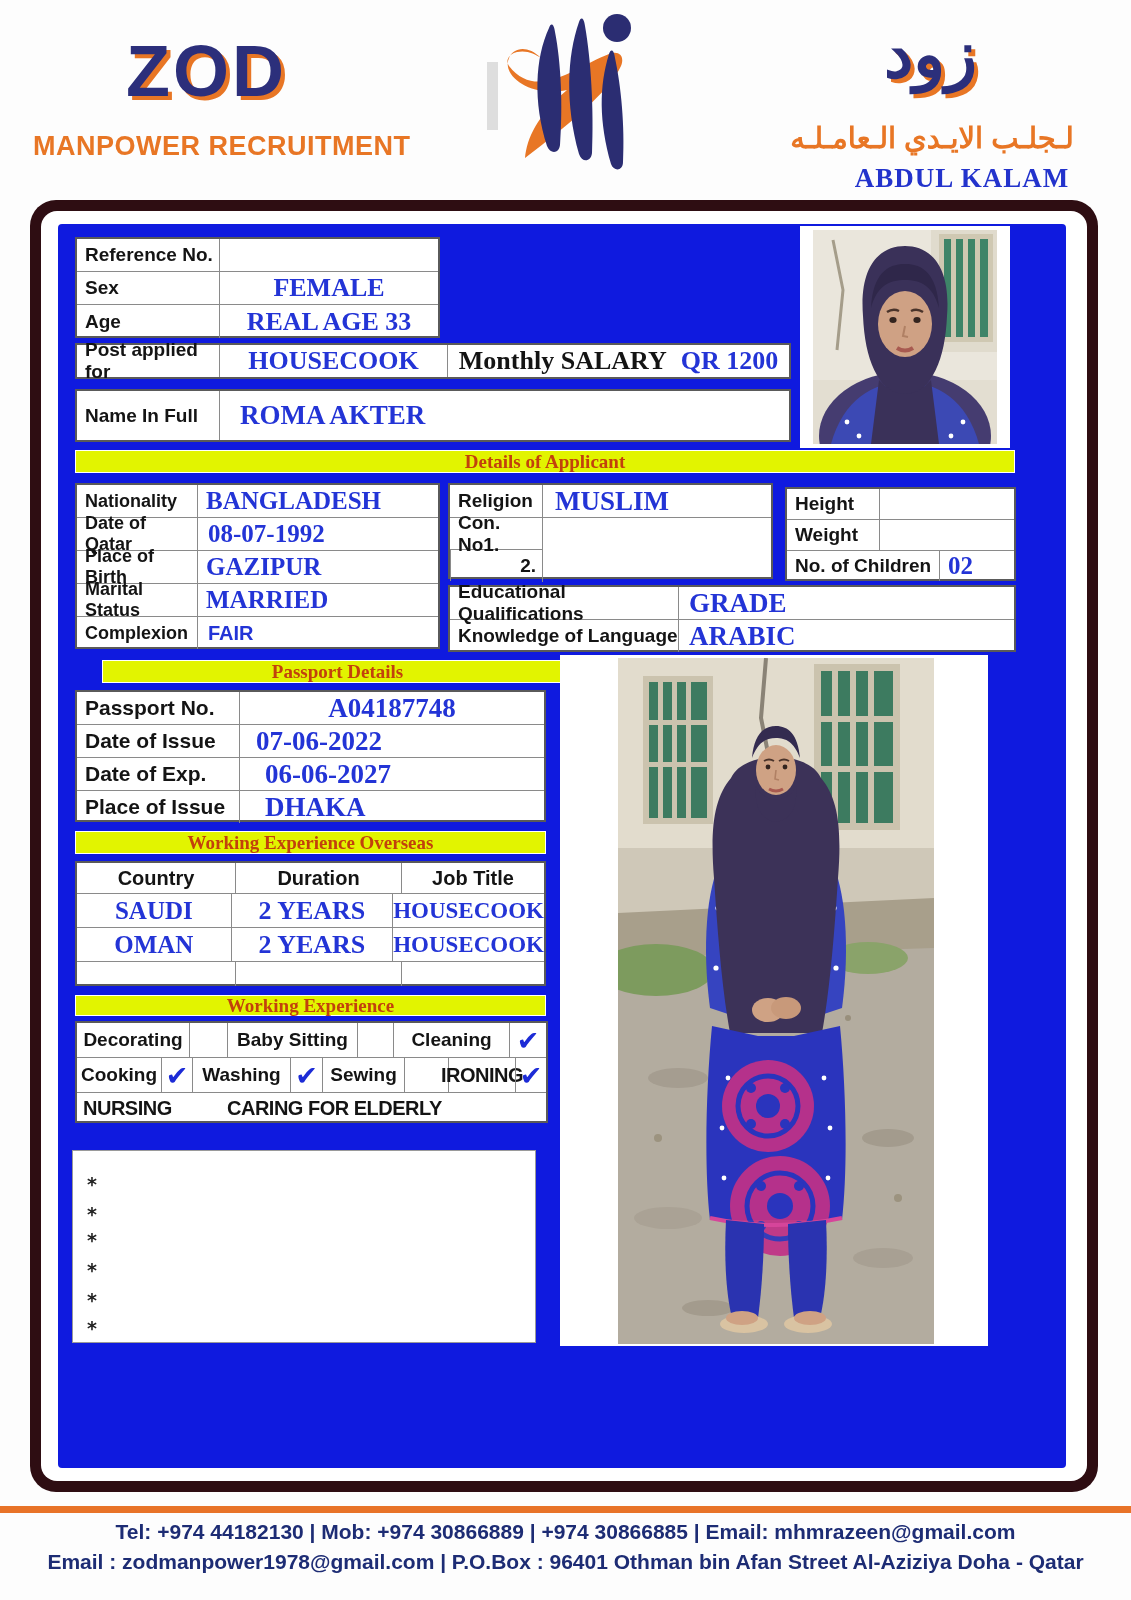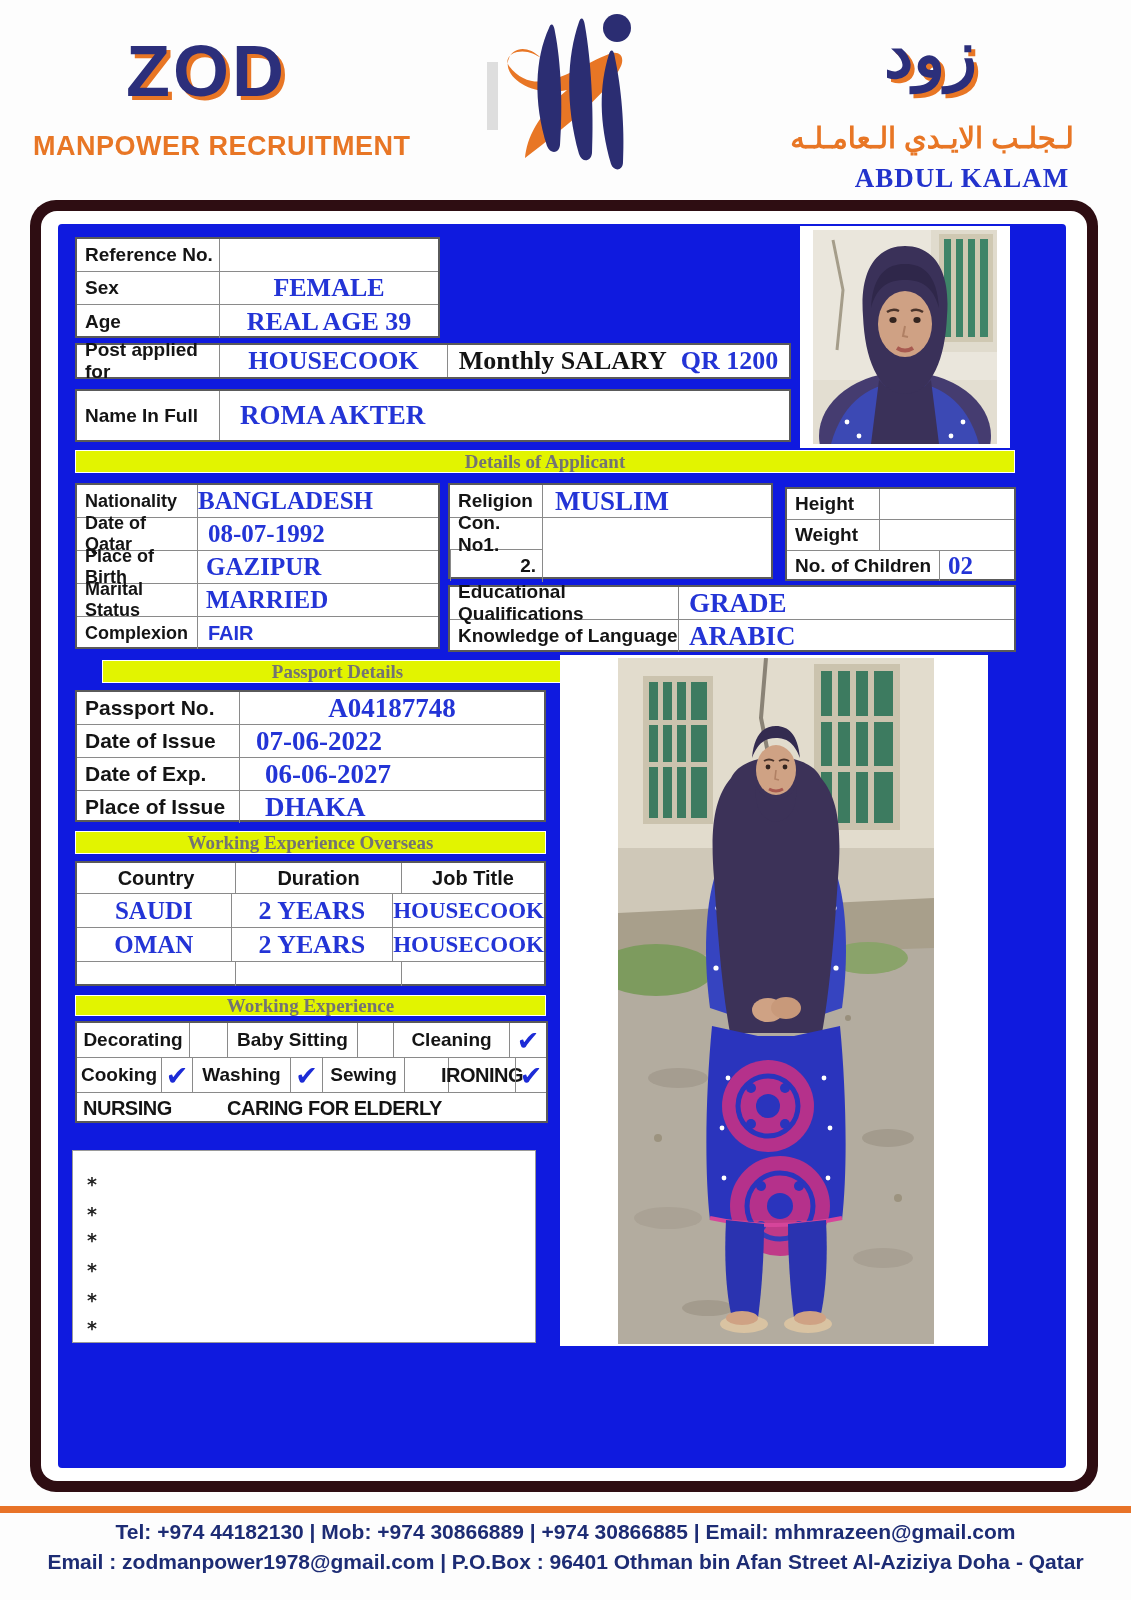--- a/index.html
+++ b/index.html
@@ -24,21 +24,21 @@
   
   .tbl  { background:#fff; border:2px solid #5a5a5a; }
   .row  { display:flex; border-bottom:1px solid #8a8a8a; }
   .row:last-child { border-bottom:none; }
   .cell { display:flex; align-items:center; }
   .cell + .cell { border-left:1px solid #8a8a8a; }
   .lbl  { font-weight:bold; color:#141414; padding-left:8px; font-size:19px; }
   .val  { font-family:"Liberation Serif",serif; font-weight:bold; color:#2334d6; }
   .vctr { justify-content:center; }
   .band { background:#e2f400; border:1px solid #ffffff; display:flex; align-items:center; justify-content:center;
-          font-family:"Liberation Serif",serif; font-weight:bold; font-size:19px; color:#737373; }
+          font-family:"Liberation Serif",serif; font-weight:bold; font-size:19px; color:#c2410c; }
   .chk  { font-family:"DejaVu Sans",sans-serif; color:#1c2bd6; font-size:27px; font-weight:bold; line-height:1; }
   .cond { font-family:"Liberation Sans",sans-serif; font-weight:600; letter-spacing:-0.5px; font-size:20px; color:#141414; }
   .star-line { font-size:19px; font-weight:bold; color:#222; font-family:"DejaVu Sans",sans-serif; }
 
   .footer-bar { background:#e87328; }
   .footer-txt { width:1131px; text-align:center; font-size:21px; font-weight:bold; color:#1d2c74; }
 </style>
 </head>
 <body>
 
@@ -69,21 +69,21 @@
     <div class="row" style="height:33px;">
       <div class="cell lbl" style="width:142px;">Reference No.</div>
       <div class="cell val vctr" style="flex:1; font-size:24px;"></div>
     </div>
     <div class="row" style="height:33px;">
       <div class="cell lbl" style="width:142px;">Sex</div>
       <div class="cell val vctr" style="flex:1; font-size:26px;">FEMALE</div>
     </div>
     <div class="row" style="height:33px;">
       <div class="cell lbl" style="width:142px;">Age</div>
-      <div class="cell val vctr" style="flex:1; font-size:26px;">REAL AGE 39</div>
+      <div class="cell val vctr" style="flex:1; font-size:26px;">REAL AGE 33</div>
     </div>
   </div>
 
   <div class="abs tbl" style="left:75px; top:343px; width:716px; height:36px;">
     <div class="row" style="height:100%;">
       <div class="cell lbl" style="width:142px;">Post applied for</div>
       <div class="cell val vctr" style="width:228px; font-size:26px;">HOUSECOOK</div>
       <div class="cell vctr" style="flex:1; gap:14px;">
         <span class="val" style="color:#141414; font-size:26px;">Monthly SALARY</span>
         <span class="val" style="font-size:26px;">QR 1200</span>
@@ -126,21 +126,21 @@
       <path d="M84 118 Q92 123 100 118" stroke="#a85a50" stroke-width="4" fill="none"></path>
       <path d="M66 150 Q92 178 118 150 L126 214 L58 214 Z" fill="#3a3159"></path>
     </svg>
   </div>
 
   <div class="abs band" style="left:75px; top:450px; width:940px; height:23px;">Details of Applicant</div>
 
   <div class="abs tbl" style="left:75px; top:483px; width:365px; height:166px;">
     <div class="row" style="height:33px;">
       <div class="cell lbl" style="width:120px; font-size:18px;">Nationality</div>
-      <div class="cell val" style="flex:1; font-size:25px; ">BANGLADESH</div>
+      <div class="cell val" style="flex:1; font-size:25px; padding-left:8px;">BANGLADESH</div>
     </div>
     <div class="row" style="height:33px;">
       <div class="cell lbl" style="width:120px; font-size:18px;">Date of Qatar</div>
       <div class="cell val" style="flex:1; font-size:25px; padding-left:10px;">08-07-1992</div>
     </div>
     <div class="row" style="height:33px;">
       <div class="cell lbl" style="width:120px; font-size:18px;">Place of Birth</div>
       <div class="cell val" style="flex:1; font-size:25px; padding-left:8px;">GAZIPUR</div>
     </div>
     <div class="row" style="height:33px;">

